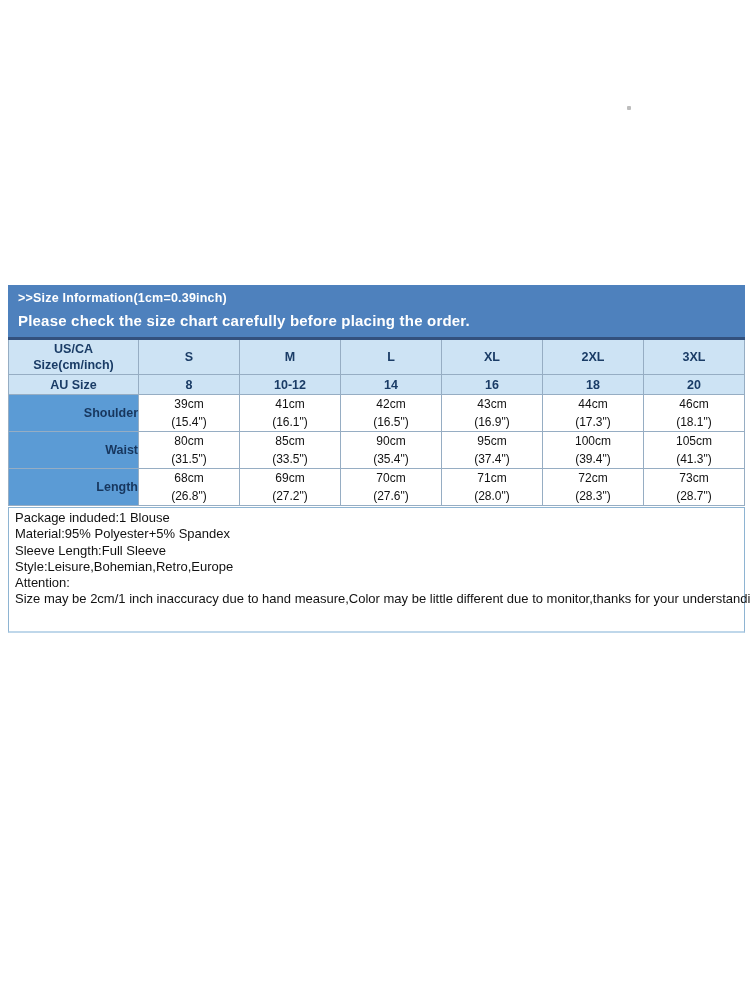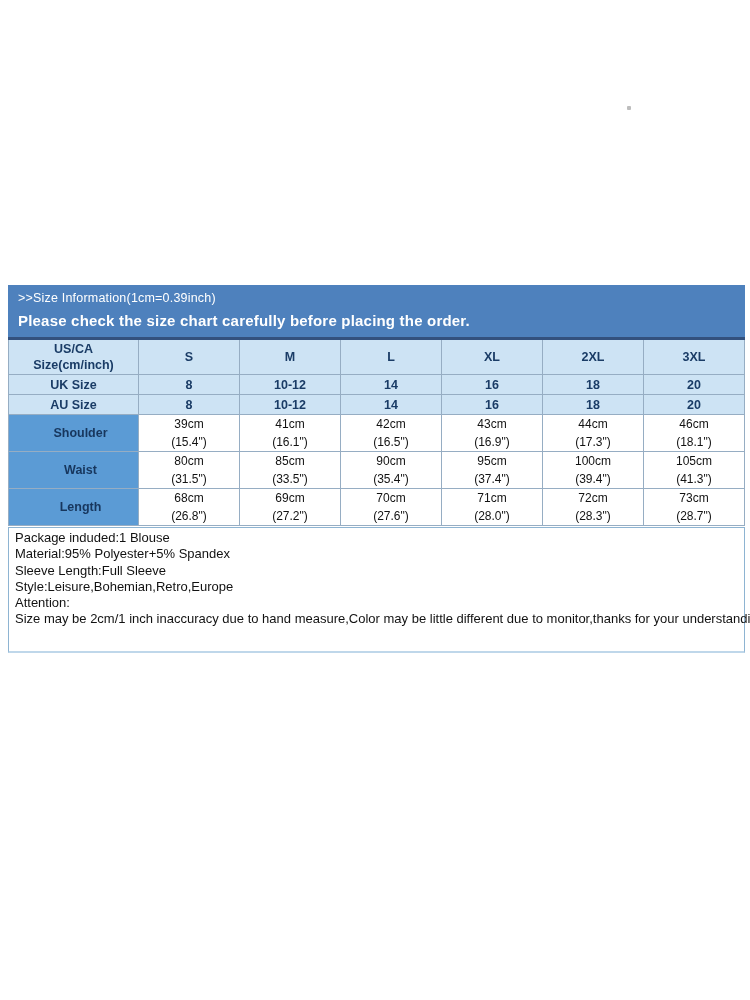--- a/index.html
+++ b/index.html
@@ -17,21 +17,21 @@
   .content {
     position: absolute; left: 8px; top: 285px; width: 737px;
   }
   .banner {
     background: #4E81BD;
     color: #ffffff;
     padding: 6px 10px 8px 10px;
     box-sizing: border-box;
     height: 52px;
   }
-  .banner-line1 { font-size: 12.5px; font-weight: normal; letter-spacing: 0.2px; }
+  .banner-line1 { font-size: 12.5px; font-weight: bold; letter-spacing: 0.2px; }
   .banner-line2 { font-size: 15px; font-weight: bold; margin-top: 7px; letter-spacing: 0.2px; }
   table.size-table {
     border-collapse: collapse;
     width: 100%;
     table-layout: fixed;
     border: 1px solid #6C8FB4;
     border-top: 3px solid #33517E;
   }
   .size-table th, .size-table td {
     border: 1px solid #96ADC3;
@@ -52,21 +52,21 @@
     color: #1A3C66;
     font-weight: bold;
     font-size: 12.5px;
     height: 19px;
   }
   tbody.measurements th.m-label {
     background: #5B9BD5;
     color: #17365D;
     font-weight: bold;
     font-size: 12.5px;
-    text-align: center;
+    text-align: right;
     padding-left: 14px;
   }
   tbody.measurements td.m-cell {
     background: #ffffff;
     color: #121212;
     font-size: 12px;
     white-space: pre-line;
     line-height: 1.5;
     height: 36px;
   }
@@ -106,29 +106,20 @@
     <thead id="t-head">
         <tr class="header-row">
           <th class="corner">US/CA
 Size(cm/inch)</th>
           <th>S</th>
           <th>M</th>
           <th>L</th>
           <th>XL</th>
           <th>2XL</th>
           <th>3XL</th>
-        </tr>
-        <tr class="size-row">
-          <th>UK Size</th>
-          <td>8</td>
-          <td>10-12</td>
-          <td>14</td>
-          <td>16</td>
-          <td>18</td>
-          <td>20</td>
         </tr>
         <tr class="size-row">
           <th>AU Size</th>
           <td>8</td>
           <td>10-12</td>
           <td>14</td>
           <td>16</td>
           <td>18</td>
           <td>20</td>
         </tr>

